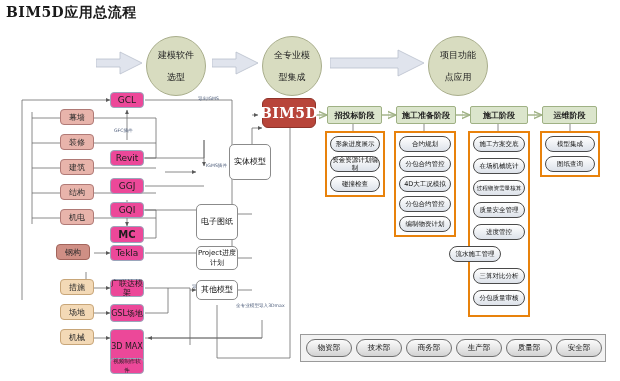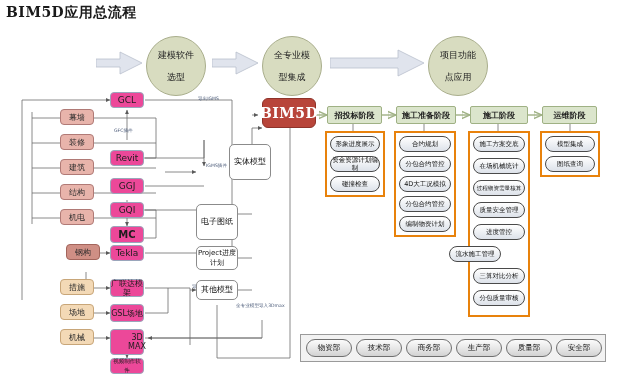--- a/index.html
+++ b/index.html
@@ -185,34 +185,34 @@
   <div class="abs circ" style="left:428px;top:36px;">
     <span><span>项目功能</span><br>
           <span>点应用</span></span>
   </div>
 
   <div class="abs chip" style="left:60px;top:109px;width:34px;">幕墙</div>
   <div class="abs chip" style="left:60px;top:134px;width:34px;">装修</div>
   <div class="abs chip" style="left:60px;top:159px;width:34px;">建筑</div>
   <div class="abs chip" style="left:60px;top:184px;width:34px;">结构</div>
   <div class="abs chip" style="left:60px;top:209px;width:34px;">机电</div>
-  <div class="abs chip deep" style="left:66px;top:244px;width:34px;">钢构</div>
+  <div class="abs chip deep" style="left:56px;top:244px;width:34px;">钢构</div>
   <div class="abs chip tan" style="left:60px;top:279px;width:34px;">措施</div>
   <div class="abs chip tan" style="left:60px;top:304px;width:34px;">场地</div>
   <div class="abs chip tan" style="left:60px;top:329px;width:34px;">机械</div>
 
   <div class="abs sw mid" style="left:110px;top:92px;width:34px;height:16px;">GCL</div>
   <div class="abs sw mid" style="left:110px;top:150px;width:34px;height:16px;">Revit</div>
   <div class="abs sw mid" style="left:110px;top:178px;width:34px;height:16px;">GGJ</div>
   <div class="abs sw mid" style="left:110px;top:202px;width:34px;height:16px;">GQI</div>
   <div class="abs sw big" style="left:110px;top:226px;width:34px;height:17px;">MC</div>
   <div class="abs sw mid" style="left:110px;top:245px;width:34px;height:16px;">Tekla</div>
   <div class="abs sw" style="left:110px;top:279px;width:34px;height:18px;">广联达模架</div>
   <div class="abs sw" style="left:110px;top:304px;width:34px;height:18px;">GSL场地</div>
-  <div class="abs sw" style="left:110px;top:329px;width:34px;height:26px;padding-left:20px;">3D MAX</div>
+  <div class="abs sw" style="left:110px;top:329px;width:34px;height:34px;">3D MAX</div>
   <div class="abs sw" style="left:110px;top:358px;width:34px;height:16px;font-size:5.5px;">视频制作软件</div>
 
   <div class="abs wlab" style="left:198px;top:96px;">导出IGMS</div>
   <div class="abs wlab" style="left:114px;top:128px;">GFC插件</div>
   <div class="abs wlab" style="left:206px;top:163px;">IGMS插件</div>
   <div class="abs wlab" style="left:206px;top:214px;">导出IFC</div>
   <div class="abs wlab" style="left:192px;top:284px;">导出IGMS</div>
   <div class="abs wlab" style="left:236px;top:303px;">全专业模型导入3Dmax</div>
 
   <div class="abs mbox" style="left:196px;top:144px;width:42px;height:36px;margin-left:33px;">实体模型</div>

